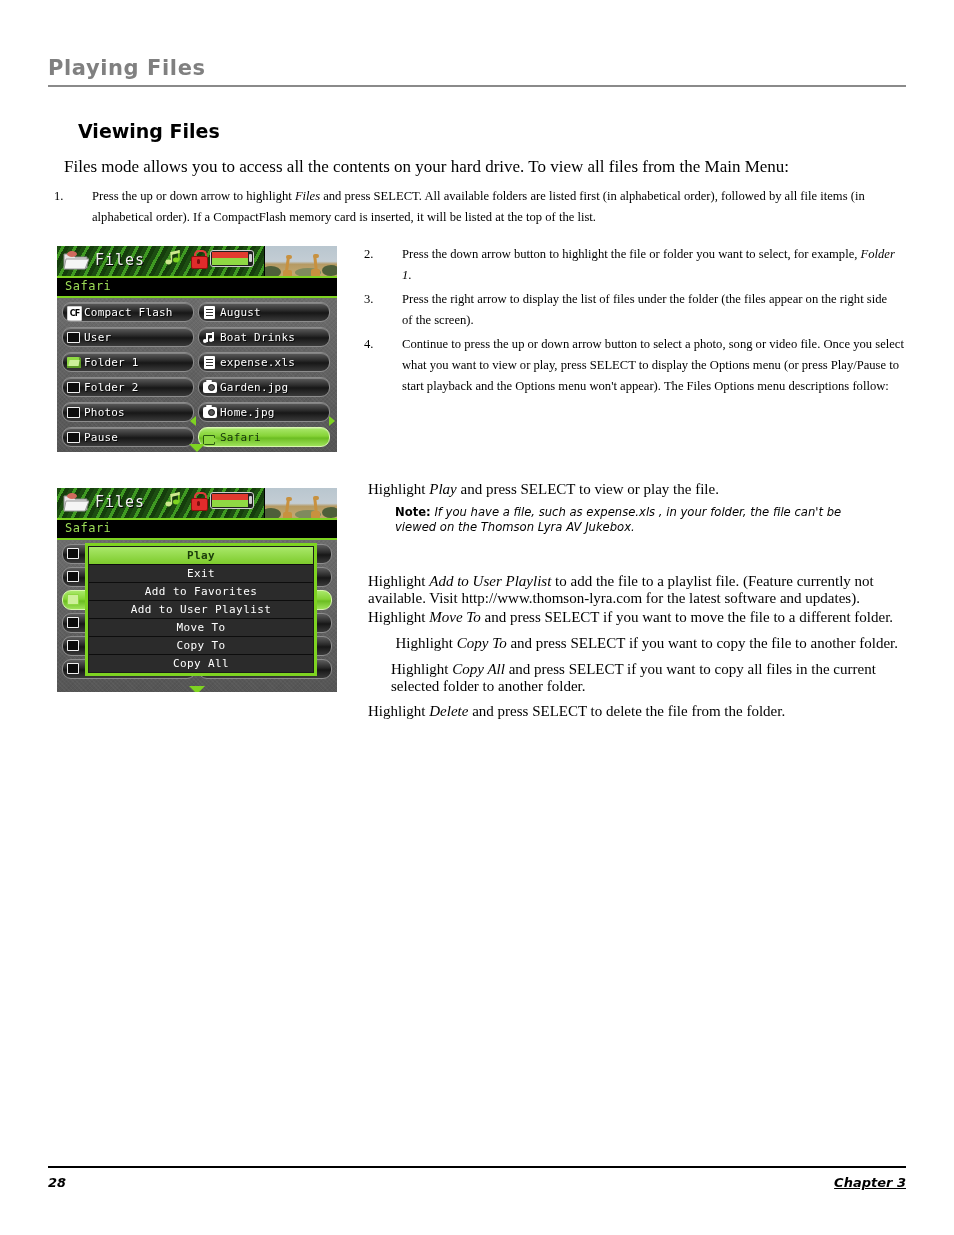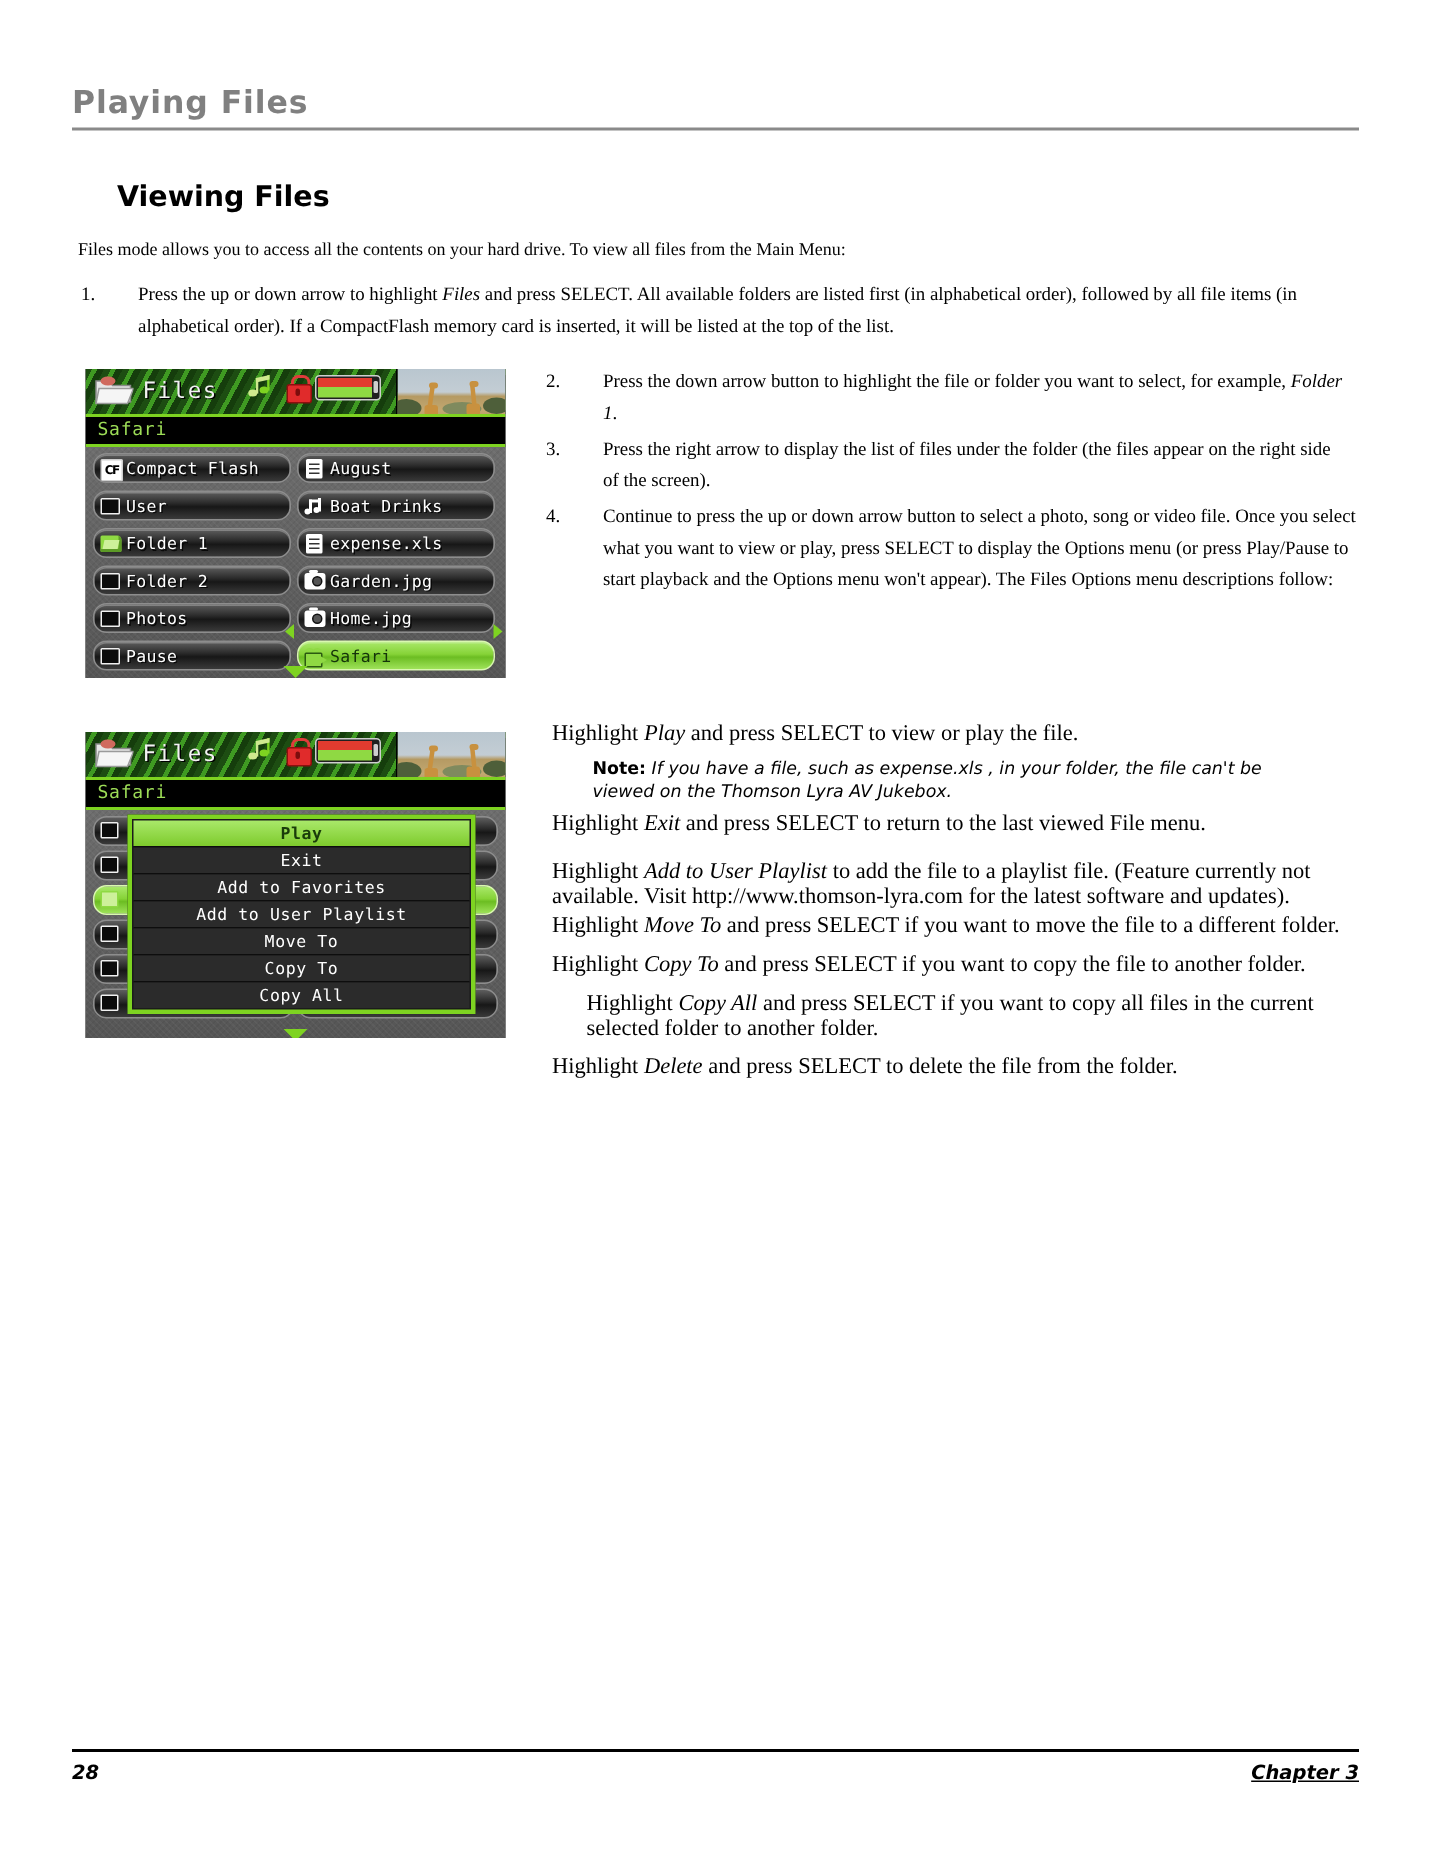--- a/index.html
+++ b/index.html
@@ -49,24 +49,24 @@
     top: 120px;
     font-family: "DejaVu Sans", sans-serif;
     font-weight: bold;
     font-size: 19px;
     color: #000;
   }
 
   
   .intro-para {
     position: absolute;
-    left: 52px;
+    left: 64px;
     top: 159px;
     width: 840px;
-    font-size: 12px;
+    font-size: 17px;
     line-height: 15.5px;
   }
   .numbered-item {
     position: absolute;
     font-size: 12.6px;
     line-height: 21px;
   }
   .numbered-item .num {
     position: absolute;
     left: 0;
@@ -91,21 +91,21 @@
     left: 368px;
   }
   #hl-play   { top: 481px; }
   #note-blk  { top: 505px; left: 395px; width: 470px;
                font-family: "DejaVu Sans", sans-serif;
                font-style: italic; font-size: 11.6px; line-height: 15px; }
   #note-blk b { font-style: normal; }
   #hl-exit   { top: 541px; }
   #hl-addupl { top: 573px; width: 535px; font-family: Liberation Serif, serif; }
   #hl-moveto { top: 609px; }
-  #hl-copyto { top: 635px; }
+  #hl-copyto { top: 635px; text-align: right; }
   #hl-copyall{ top: 661px; width: 535px; margin-left: 23px; }
   #hl-delete { top: 703px; }
   #hl-create { top: 729px; width: 535px; }
 
   i.it { font-style: italic; }
 
   
   .footer-rule {
     position: absolute;
     left: 48px;
@@ -547,21 +547,20 @@
 
   <div class="numbered-item" id="step4">
     <span class="num">4.</span>
     <span class="txt">Continue to press the up or down arrow button to select a photo, song or video file. Once you select what you want to view or play, press SELECT to display the Options menu (or press Play/Pause to start playback and the Options menu won't appear). The Files Options menu descriptions follow:</span>
   </div>
 
   <div class="hl-para" id="hl-play"><span>Highlight </span><i class="it">Play</i><span> and press SELECT to view or play the file.</span></div>
 
   <div class="hl-para" id="note-blk"><b>Note:</b><span> If you have a file, such as expense.xls , in your folder, the file can't be viewed on the Thomson Lyra AV Jukebox.</span></div>
 
-  <div class="hl-para" id="hl-exit"><span>Highlight </span><i class="it">Exit</i><span> and press SELECT to return to the last viewed File menu.</span></div>
 
   <div class="hl-para" id="hl-addupl"><span>Highlight </span><i class="it">Add to User Playlist</i><span> to add the file to a playlist file. (Feature currently not available. Visit http://www.thomson-lyra.com for the latest software and updates).</span></div>
 
   <div class="hl-para" id="hl-moveto"><span>Highlight </span><i class="it">Move To</i><span> and press SELECT if you want to move the file to a different folder.</span></div>
 
   <div class="hl-para" id="hl-copyto"><span>Highlight </span><i class="it">Copy To</i><span> and press SELECT if you want to copy the file to another folder.</span></div>
 
   <div class="hl-para" id="hl-copyall"><span>Highlight </span><i class="it">Copy  All</i><span> and press SELECT if you want to copy all files in the current selected folder to another folder.</span></div>
 
   <div class="hl-para" id="hl-delete"><span>Highlight </span><i class="it">Delete</i><span> and press SELECT to delete the file from the folder.</span></div>

